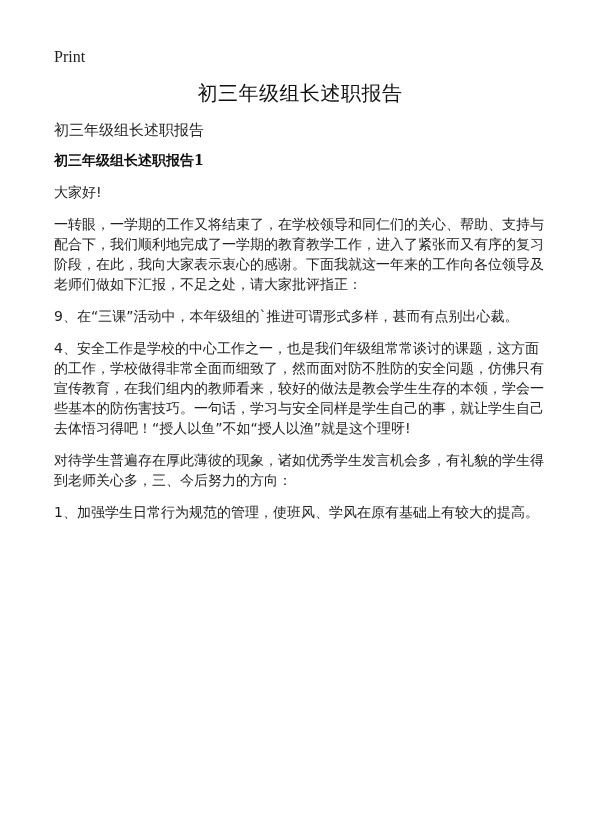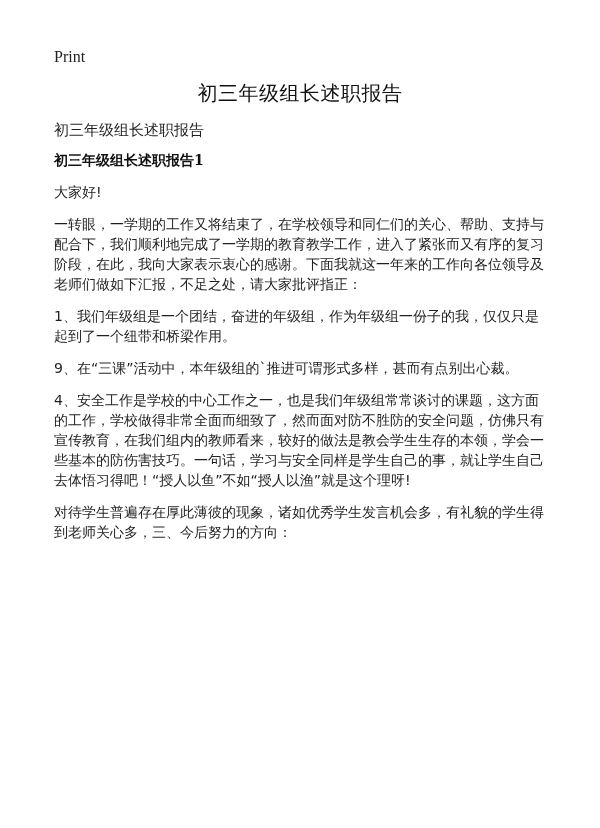--- a/index.html
+++ b/index.html
@@ -65,17 +65,17 @@
 
 <div class="print-label">Print</div>
 
 <h1 class="doc-title">初三年级组长述职报告</h1>
 
 <div class="content">
   <p class="subtitle">初三年级组长述职报告</p>
   <h2>初三年级组长述职报告1</h2>
   <p>大家好!</p>
   <p>一转眼，一学期的工作又将结束了，在学校领导和同仁们的关心、帮助、支持与配合下，我们顺利地完成了一学期的教育教学工作，进入了紧张而又有序的复习阶段，在此，我向大家表示衷心的感谢。下面我就这一年来的工作向各位领导及老师们做如下汇报，不足之处，请大家批评指正：</p>
-  <p>1、我们年级组是一个团结，奋进的年级组，作为年级组一份子的我，仅仅只是起到了一个纽带和桥梁作用。</p>
   <p>9、在“三课”活动中，本年级组的`推进可谓形式多样，甚而有点别出心裁。</p>
   <p>4、安全工作是学校的中心工作之一，也是我们年级组常常谈讨的课题，这方面的工作，学校做得非常全面而细致了，然而面对防不胜防的安全问题，仿佛只有宣传教育，在我们组内的教师看来，较好的做法是教会学生生存的本领，学会一些基本的防伤害技巧。一句话，学习与安全同样是学生自己的事，就让学生自己去体悟习得吧！“授人以鱼”不如“授人以渔”就是这个理呀!</p>
   <p>对待学生普遍存在厚此薄彼的现象，诸如优秀学生发言机会多，有礼貌的学生得到老师关心多，三、今后努力的方向：</p>
+  <p>1、加强学生日常行为规范的管理，使班风、学风在原有基础上有较大的提高。</p>
 </div>
 
 </body></html>

